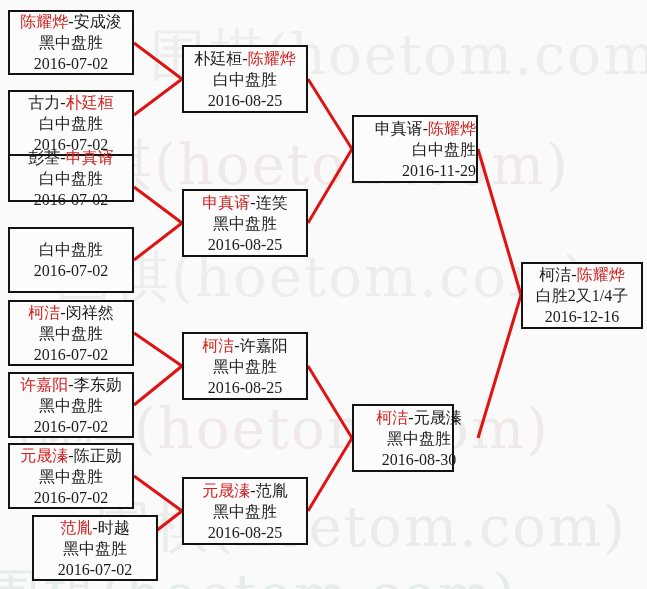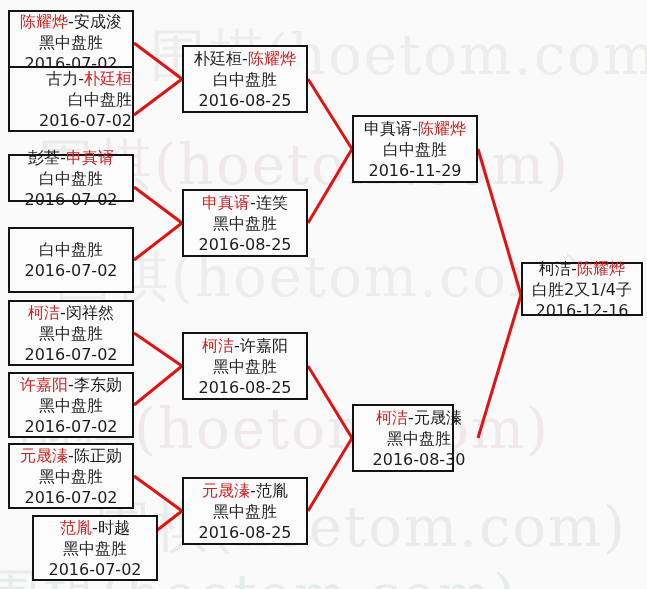--- a/index.html
+++ b/index.html
@@ -37,20 +37,21 @@
     flex-direction:column;
     justify-content:center;
     align-items:center;
     text-align:center;
   }
   .line {
     font-size:16px;
     line-height:21px;
     color:#1c1c1c;
     white-space:nowrap;
+    font-family:Liberation Serif, serif;
   }
   .players span.red { color:#d32222; }
   .players span.blk { color:#1c1c1c; }
   .sep { color:#1c1c1c; }
 </style>
 </head>
 <body>
 
 <span class="wm" style="top:18px;  left:150px; color:#ededec;">围棋(hoetom.com)</span>
 <span class="wm" style="top:128px; left:38px;  color:#efe9e9;">围棋(hoetom.com)</span>
@@ -74,21 +75,21 @@
   <line x1="308" y1="511" x2="352" y2="438"></line>
   <line x1="478" y1="149" x2="521" y2="295"></line>
   <line x1="478" y1="438" x2="521" y2="295"></line>
 </svg>
 
 <div class="box" style="left:8px;top:10px;width:126px;height:65px;">
   <div class="line players"><span class="red">陈耀烨</span><span class="sep">-</span><span class="blk">安成浚</span></div>
   <div class="line result">黑中盘胜</div>
   <div class="line date">2016-07-02</div>
 </div>
-<div class="box" style="left:8px;top:66px;width:126px;height:66px;align-items:flex-end;">
+<div class="box" style="left:8px;top:90px;width:126px;height:66px;">
   <div class="line players"><span class="blk">古力</span><span class="sep">-</span><span class="red">朴廷桓</span></div>
   <div class="line result">白中盘胜</div>
   <div class="line date">2016-07-02</div>
 </div>
 <div class="box" style="left:8px;top:154px;width:126px;height:48px;">
   <div class="line players"><span class="blk">彭荃</span><span class="sep">-</span><span class="red">申真谞</span></div>
   <div class="line result">白中盘胜</div>
   <div class="line date">2016-07-02</div>
 </div>
 <div class="box" style="left:8px;top:227px;width:126px;height:66px;">
@@ -130,28 +131,28 @@
   <div class="line players"><span class="red">柯洁</span><span class="sep">-</span><span class="blk">许嘉阳</span></div>
   <div class="line result">黑中盘胜</div>
   <div class="line date">2016-08-25</div>
 </div>
 <div class="box" style="left:182px;top:477px;width:126px;height:68px;">
   <div class="line players"><span class="red">元晟溱</span><span class="sep">-</span><span class="blk">范胤</span></div>
   <div class="line result">黑中盘胜</div>
   <div class="line date">2016-08-25</div>
 </div>
 
-<div class="box" style="left:352px;top:115px;width:126px;height:68px;">
+<div class="box" style="left:352px;top:115px;width:126px;height:68px;align-items:flex-end;">
   <div class="line players"><span class="blk">申真谞</span><span class="sep">-</span><span class="red">陈耀烨</span></div>
   <div class="line result">白中盘胜</div>
   <div class="line date">2016-11-29</div>
 </div>
 <div class="box" style="left:352px;top:404px;width:102px;height:68px;padding-left:32px;">
   <div class="line players"><span class="red">柯洁</span><span class="sep">-</span><span class="blk">元晟溱</span></div>
   <div class="line result">黑中盘胜</div>
   <div class="line date">2016-08-30</div>
 </div>
 
-<div class="box" style="left:521px;top:262px;width:122px;height:54px;">
+<div class="box" style="left:521px;top:262px;width:122px;height:67px;">
   <div class="line players"><span class="blk">柯洁</span><span class="sep">-</span><span class="red">陈耀烨</span></div>
   <div class="line result">白胜2又1/4子</div>
   <div class="line date">2016-12-16</div>
 </div>
 
 </body></html>

